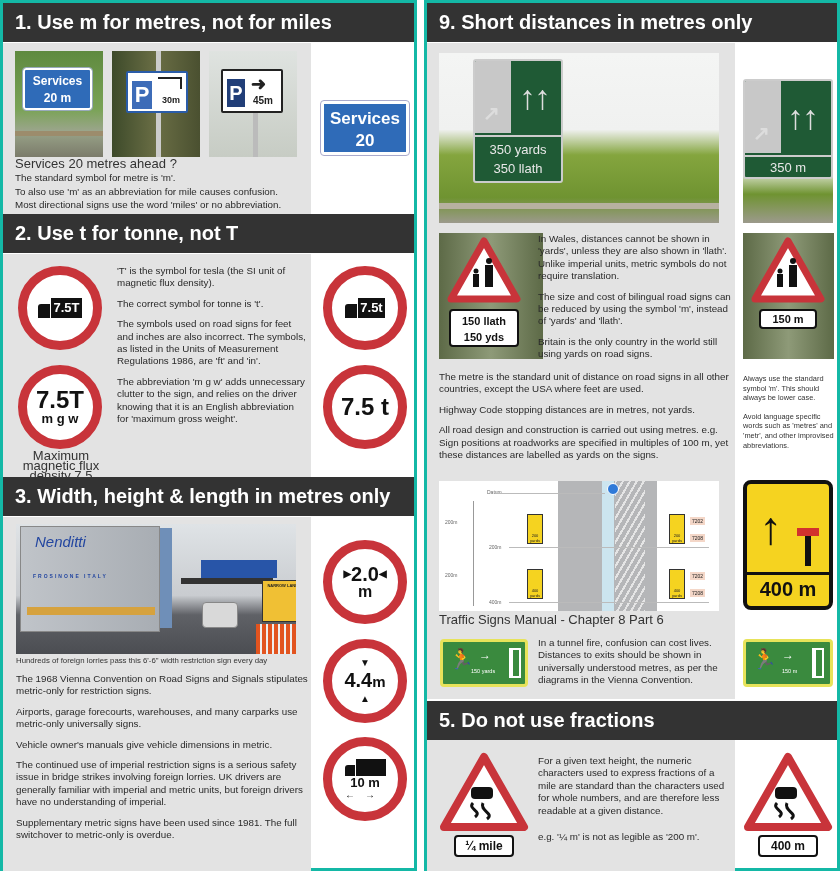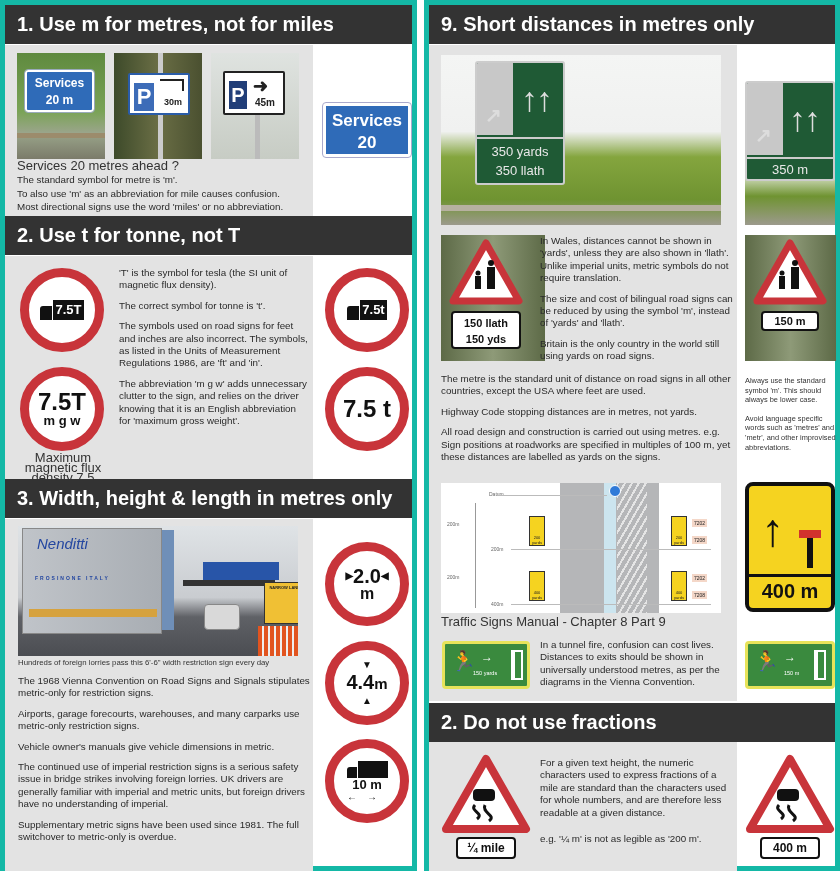--- a/index.html
+++ b/index.html
@@ -1,18 +1,18 @@
 <!DOCTYPE html>
 <html><head>
 <meta charset="utf-8">
 <style>
 *{box-sizing:border-box;margin:0;padding:0}
 html,body{width:840px;height:871px;background:#fff;overflow:hidden}
 body{font-family:"Liberation Sans",sans-serif;color:#222;position:relative}
-.col{position:absolute;top:0;border:5px solid #14b8a6;background:#fff}
+.col{position:absolute;top:0;border:3px solid #14b8a6;background:#fff}
 #colL{left:0;width:417px;height:871px}
 #colR{left:424px;width:416px;height:871px}
 .hdr{position:absolute;left:0;right:0;height:39px;background:#333;color:#fff;font-weight:bold;font-size:20px;line-height:39px;padding-left:12px;white-space:nowrap}
 .gray{position:absolute;background:#e3e3e3}
 .abs{position:absolute}
 .t{position:absolute;font-size:9.8px;line-height:12.4px;color:#2a2a2a}
 .t p{margin-bottom:8px}
 .small{font-size:13px;line-height:10px;color:#333}
 
 .rsign{position:absolute;border-radius:50%;border:9px solid #c8343a;background:#fff;display:flex;align-items:center;justify-content:center;flex-direction:column;color:#111;font-weight:bold}
@@ -112,21 +112,21 @@
     <div class="abs" style="left:185px;top:36px;width:76px;height:18px;background:#2855a8"></div>
     <div class="abs" style="left:165px;top:54px;width:92px;height:6px;background:#333"></div>
     <div class="abs" style="left:186px;top:78px;width:36px;height:26px;background:#d9d9d9;border-radius:4px;border:1px solid #888"></div>
     <div class="abs" style="left:246px;top:56px;width:44px;height:42px;background:#f0c034;border:1px solid #333;font-size:4px;font-weight:bold;text-align:center;padding-top:2px">NARROW LANES</div>
     <div class="abs" style="left:240px;top:100px;width:40px;height:30px;background:repeating-linear-gradient(90deg,#e2541f 0 4px,#eee 4px 6px)"></div>
   </div>
   <div class="t small" style="left:13px;top:653px;font-size:7.8px">Hundreds of foreign lorries pass this 6'-6" width restriction sign every day</div>
 
   <div class="t" style="left:13px;top:670px;width:295px">
     <p>The 1968 Vienna Convention on Road Signs and Signals stipulates metric-only for restriction signs.</p>
-    <p>Airports, garage forecourts, warehouses, and many carparks use metric-only restriction signs.</p>
+    <p>Airports, garage forecourts, warehouses, and many carparks use metric-only universally signs.</p>
     <p>Vehicle owner's manuals give vehicle dimensions in metric.</p>
     <p>The continued use of imperial restriction signs is a serious safety issue in bridge strikes involving foreign lorries. UK drivers are generally familiar with imperial and metric units, but foreign drivers have no understanding of imperial.</p>
     <p>Supplementary metric signs have been used since 1981. The full switchover to metric-only is overdue.</p>
   </div>
 
   <div class="rsign" style="left:320px;top:537px;width:84px;height:84px">
     <div style="display:flex;align-items:center;font-size:20px;line-height:20px">
       <span style="font-size:10px">▶</span>
       <span>2.0</span>
       <span style="font-size:10px">◀</span>
@@ -233,21 +233,21 @@
     <div class="abs" style="left:70px;top:121px;width:200px;border-top:1px solid #bbb"></div>
     <div class="abs" style="left:88px;top:33px;width:16px;height:30px;background:#f5d320;border:1px solid #333;font-size:4px;text-align:center;padding-top:18px">200 yards</div>
     <div class="abs" style="left:88px;top:88px;width:16px;height:30px;background:#f5d320;border:1px solid #333;font-size:4px;text-align:center;padding-top:18px">400 yards</div>
     <div class="abs" style="left:230px;top:33px;width:16px;height:30px;background:#f5d320;border:1px solid #333;font-size:4px;text-align:center;padding-top:18px">200 yards</div>
     <div class="abs" style="left:230px;top:88px;width:16px;height:30px;background:#f5d320;border:1px solid #333;font-size:4px;text-align:center;padding-top:18px">400 yards</div>
     <div class="abs" style="left:251px;top:36px;font-size:5px;background:#f4d7c8;padding:1px 2px">7202</div>
     <div class="abs" style="left:251px;top:53px;font-size:5px;background:#f4d7c8;padding:1px 2px">7208</div>
     <div class="abs" style="left:251px;top:91px;font-size:5px;background:#f4d7c8;padding:1px 2px">7202</div>
     <div class="abs" style="left:251px;top:108px;font-size:5px;background:#f4d7c8;padding:1px 2px">7208</div>
   </div>
-  <div class="t small" style="left:12px;top:612px">Traffic Signs Manual - Chapter 8 Part 9</div>
+  <div class="t small" style="left:12px;top:612px">Traffic Signs Manual - Chapter 8 Part 6</div>
 
   <div class="abs" style="left:316px;top:477px;width:90px;height:130px;background:#f5d320;border:4px solid #111;border-radius:8px">
     <div class="abs" style="left:12px;top:4px;font-size:46px;line-height:80px;font-weight:bold;color:#111">↑</div>
     <div class="abs" style="left:50px;top:44px;width:22px;height:8px;background:#d2322d"></div>
     <div class="abs" style="left:58px;top:52px;width:6px;height:30px;background:#111"></div>
     <div class="abs" style="left:0;top:88px;width:82px;border-top:3px solid #111"></div>
     <div class="abs" style="left:0;top:94px;width:82px;text-align:center;font-weight:bold;font-size:20px;color:#111">400 m</div>
   </div>
 
   <div class="abs" style="left:13px;top:636px;width:88px;height:48px;background:#3a8a3e;border:3px solid #e7e35a;border-radius:4px;color:#fff">
@@ -257,21 +257,21 @@
     <div class="abs" style="left:66px;top:6px;width:12px;height:30px;border:2px solid #fff;border-left-width:4px"></div>
   </div>
   <div class="t" style="left:111px;top:634px;width:196px">In a tunnel fire, confusion can cost lives. Distances to exits should be shown in universally understood metres, as per the diagrams in the Vienna Convention.</div>
   <div class="abs" style="left:316px;top:636px;width:90px;height:48px;background:#3a8a3e;border:3px solid #e7e35a;border-radius:4px;color:#fff">
     <div class="abs" style="left:6px;top:6px;font-size:20px;line-height:22px">🏃</div>
     <div class="abs" style="left:36px;top:6px;font-size:12px;font-weight:bold">→</div>
     <div class="abs" style="left:36px;top:26px;font-size:5.5px">150 m</div>
     <div class="abs" style="left:66px;top:6px;width:12px;height:30px;border:2px solid #fff;border-left-width:4px"></div>
   </div>
 
-  <div class="hdr" style="top:698px">2. Do not use fractions</div>
+  <div class="hdr" style="top:698px">5. Do not use fractions</div>
   <div class="gray" style="top:737px;left:0;width:308px;height:133px"></div>
 
   <svg class="tri" style="left:12px;top:748px" width="90" height="82" viewBox="0 0 90 82">
     <polygon points="45,6 85,76 5,76" fill="#fff" stroke="#c8343a" stroke-width="8" stroke-linejoin="round"></polygon>
     <rect x="32" y="36" width="22" height="12" rx="4" fill="#111"></rect>
     <path d="M34 52 C28 58, 44 60, 36 66 M44 52 C40 60, 56 62, 48 68" stroke="#111" stroke-width="3" fill="none"></path>
   </svg>
   <div class="plate" style="left:27px;top:832px;width:60px;height:22px;font-size:12px;line-height:18px">¼ mile</div>
 
   <div class="t" style="left:111px;top:752px;width:195px">

